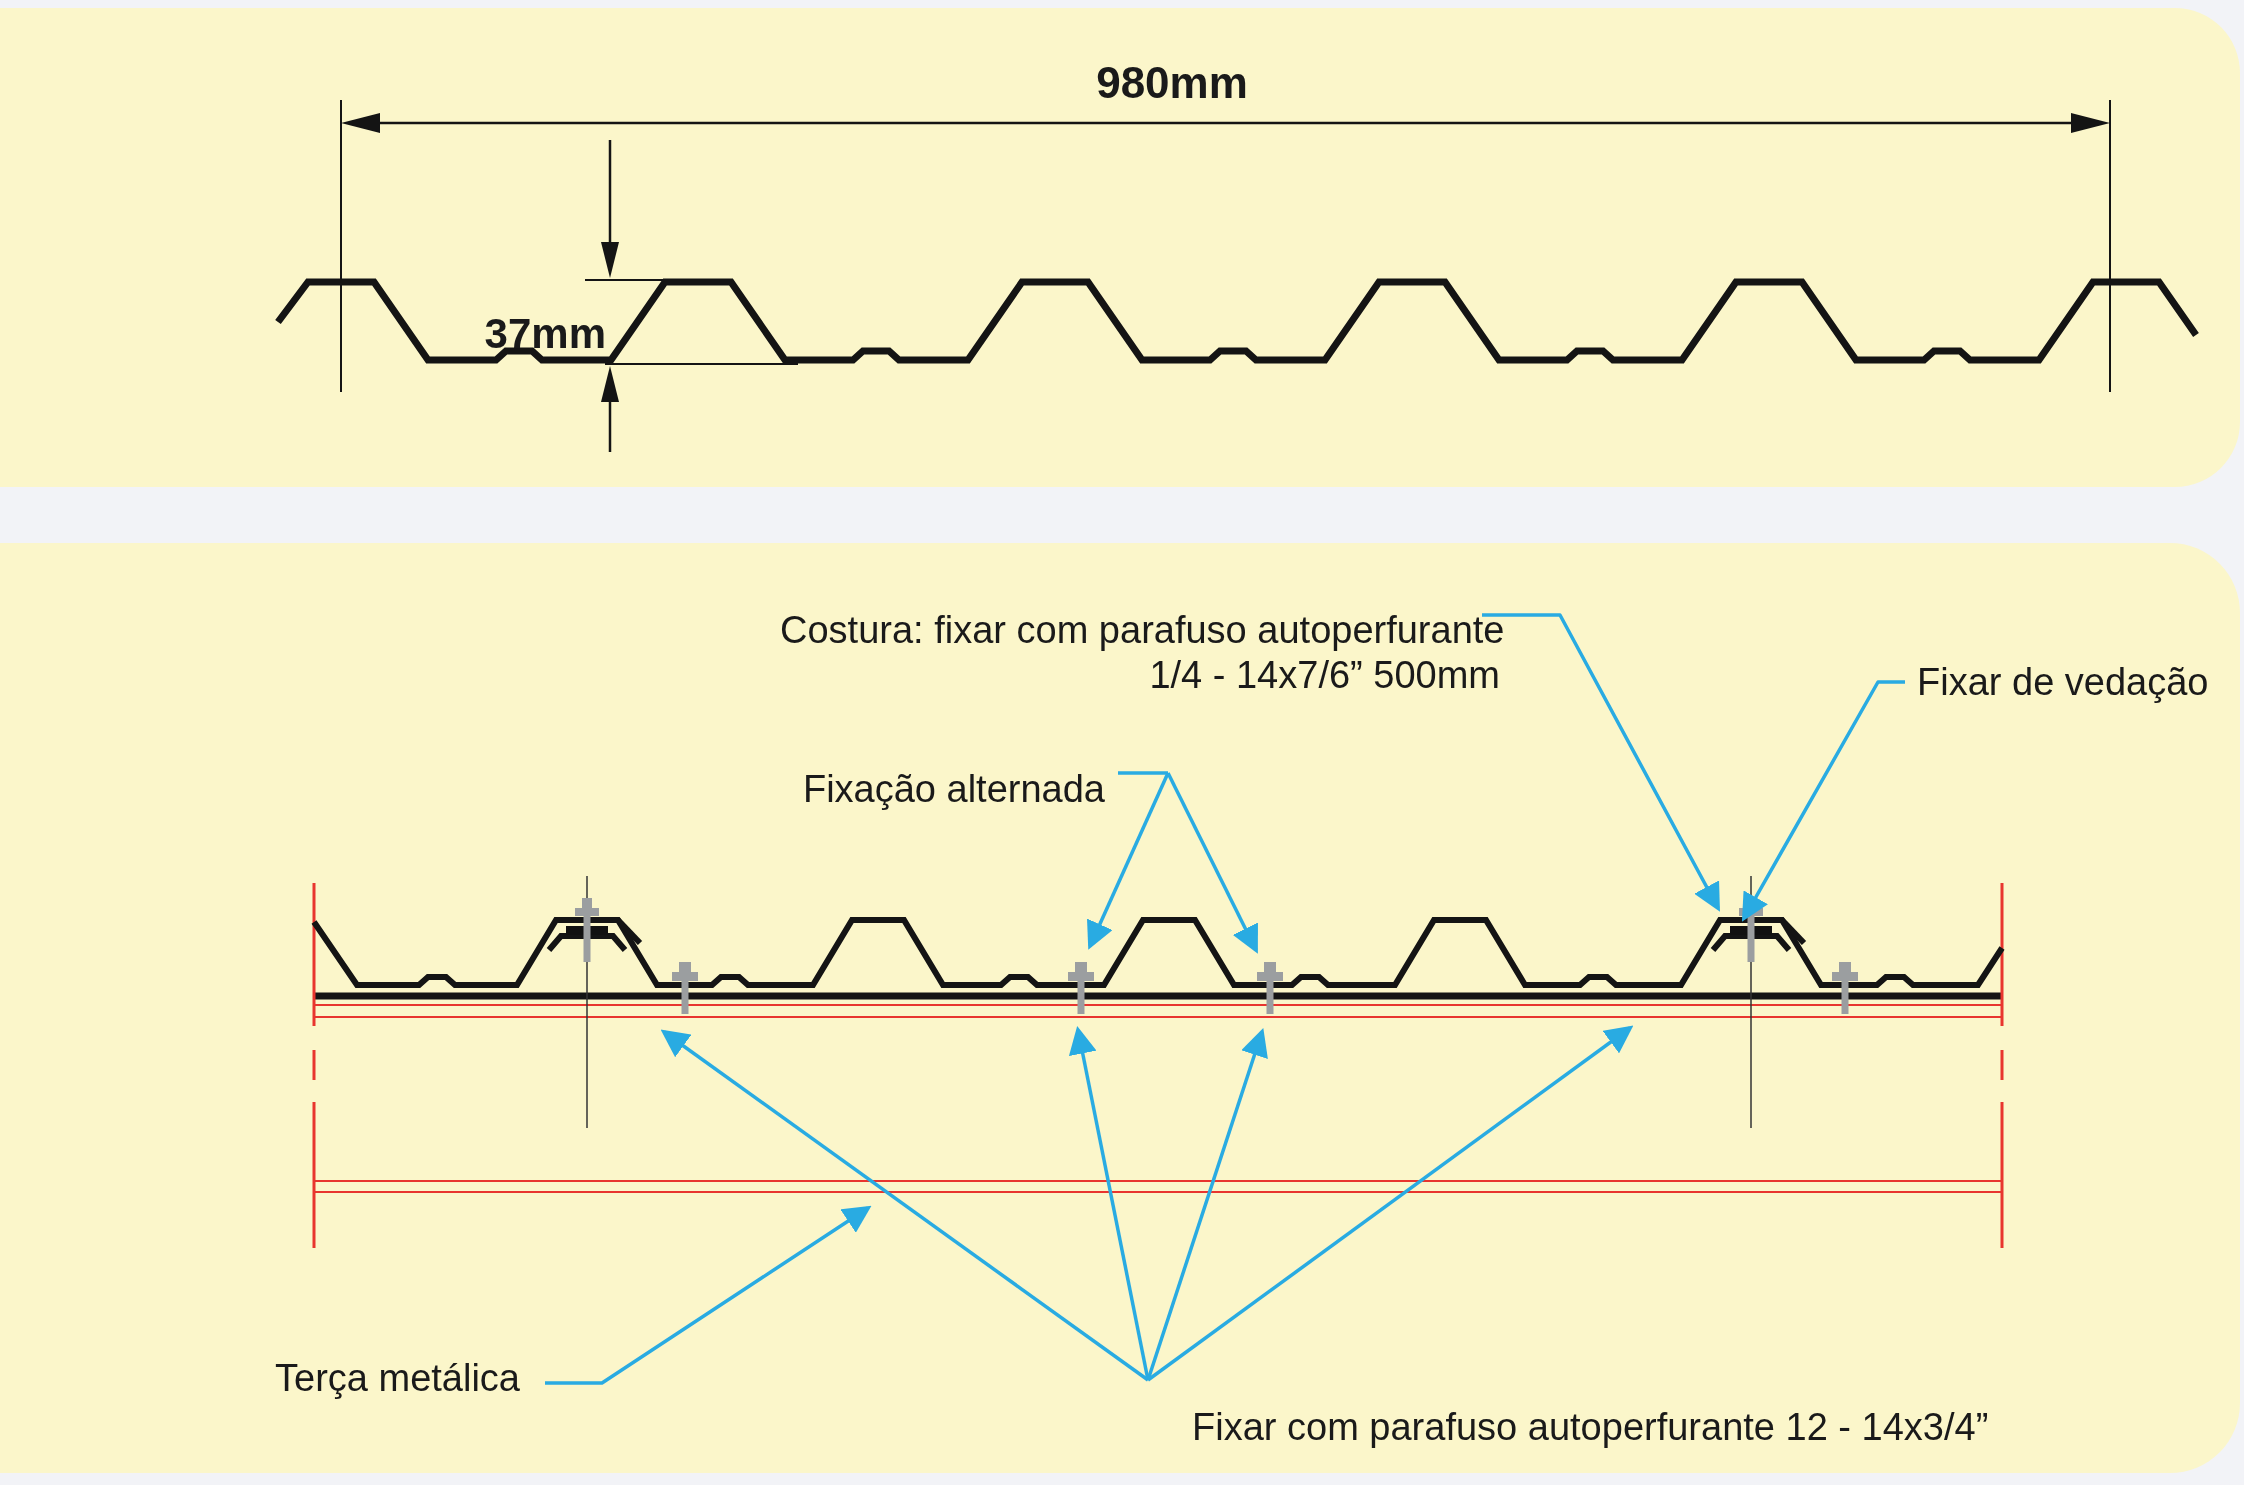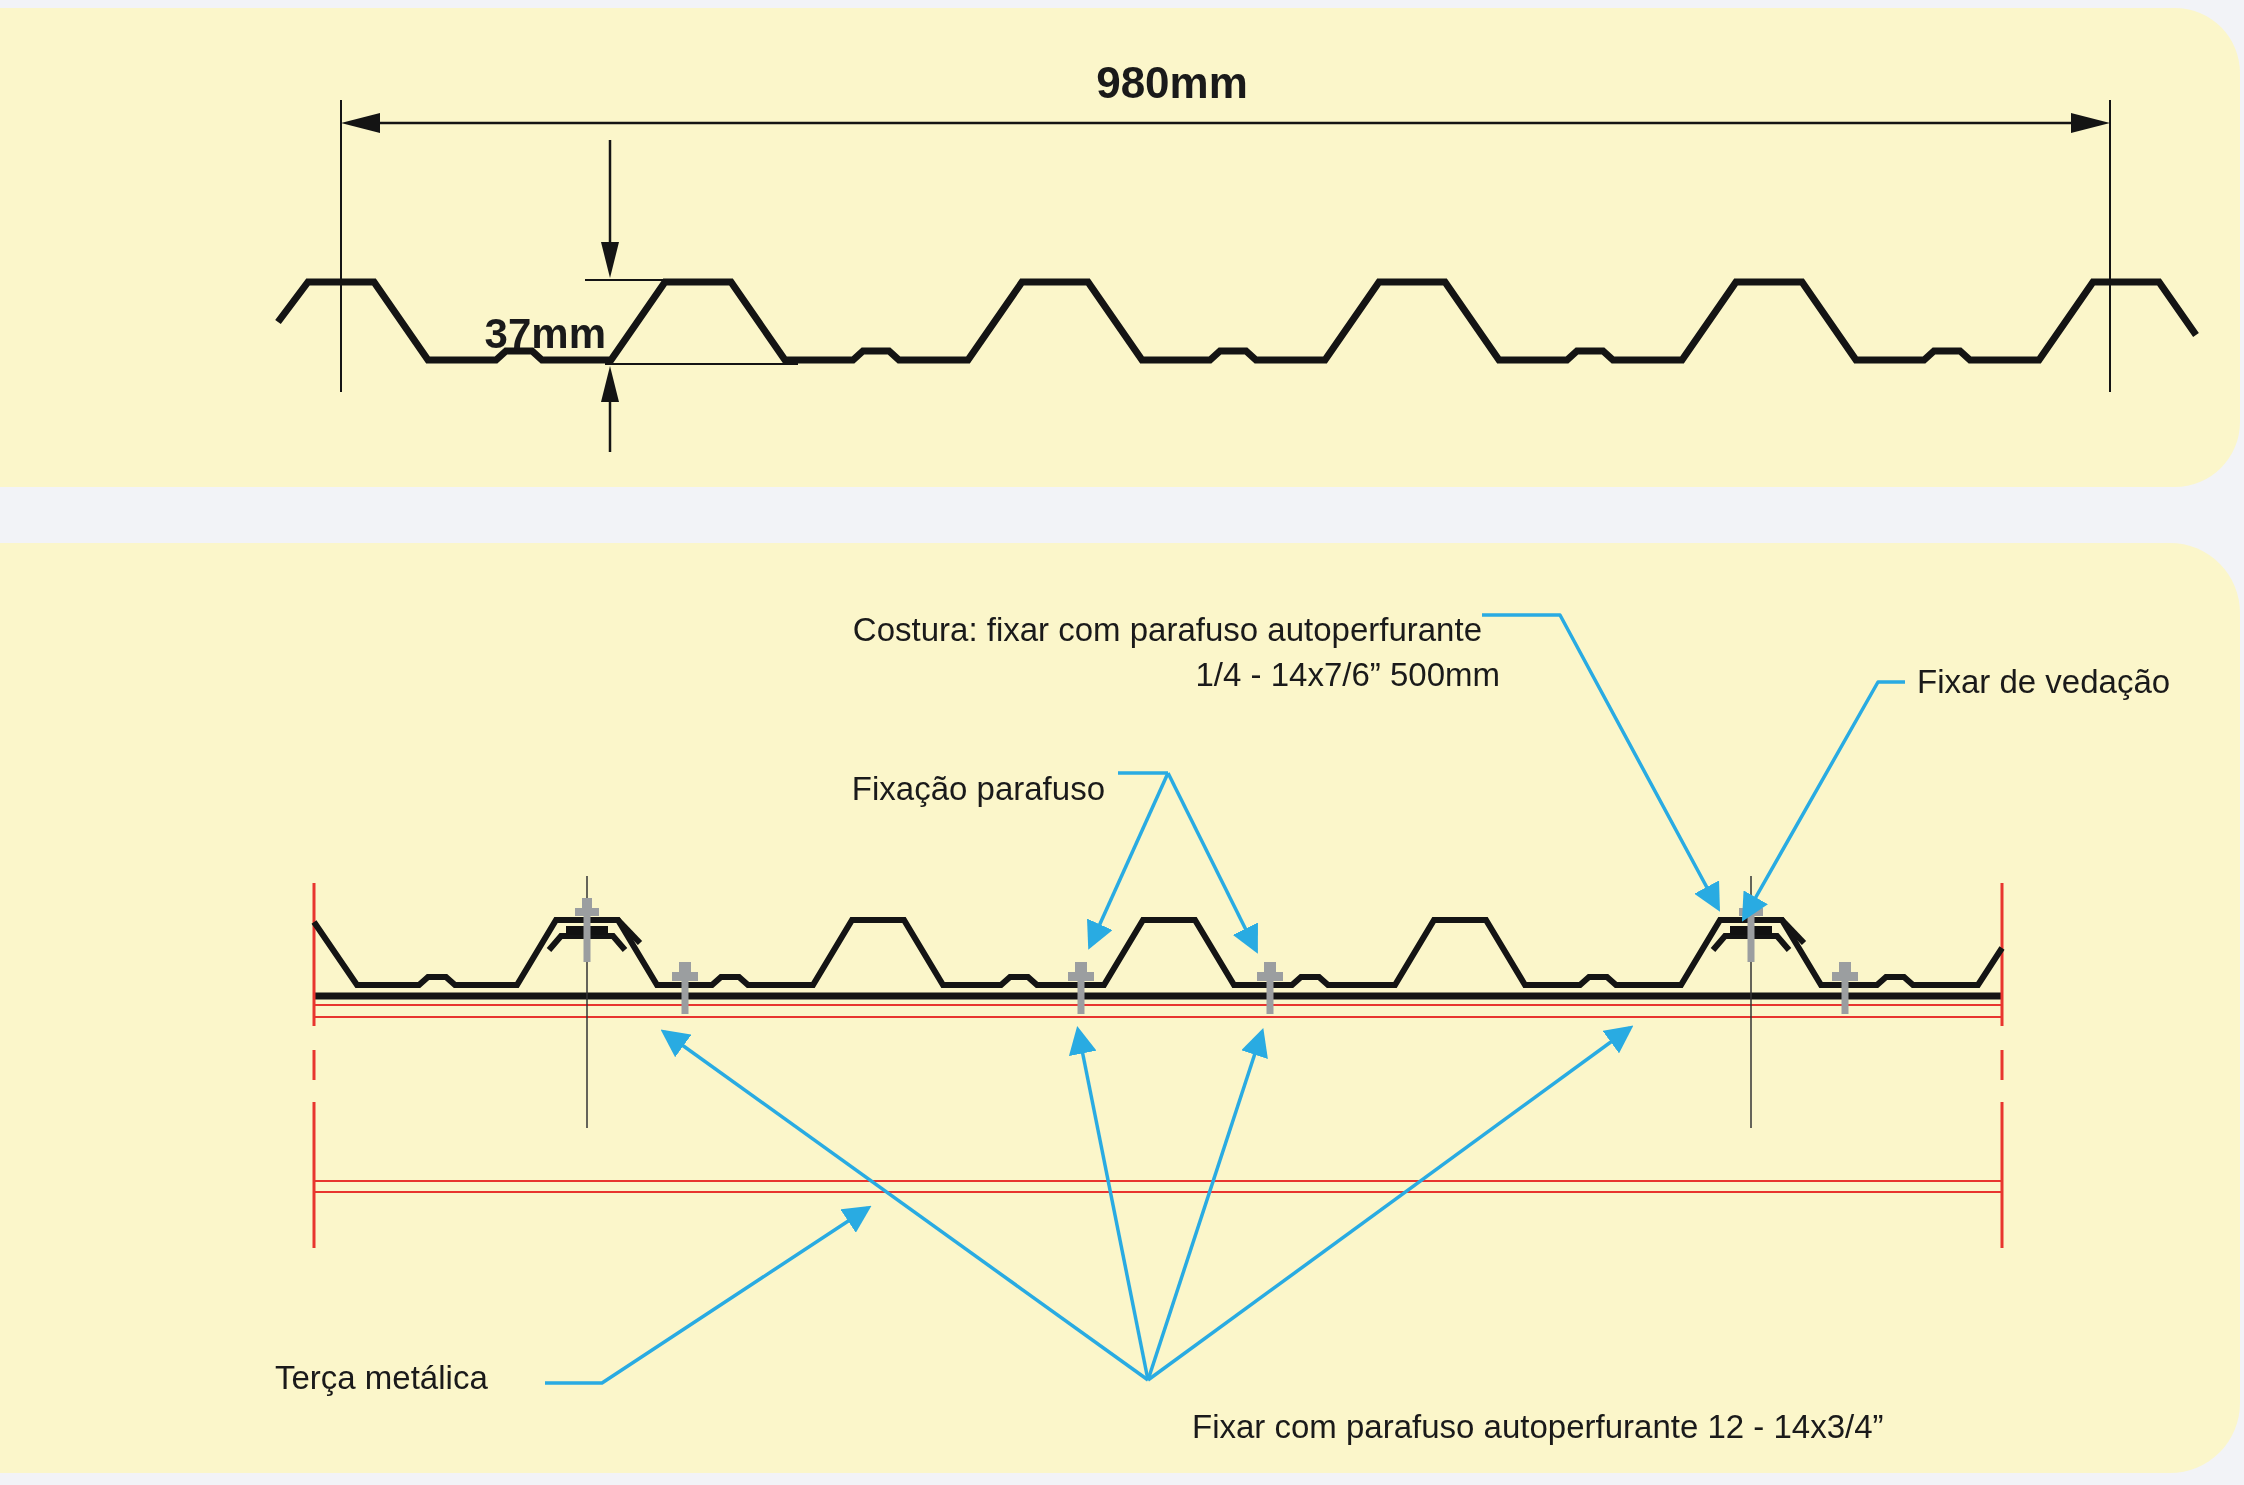--- a/index.html
+++ b/index.html
@@ -6,21 +6,21 @@
   body{
     width:2244px;height:1485px;position:relative;overflow:hidden;
     background:#F2F3F7;
     font-family:"Liberation Sans", sans-serif;
     color:#1a1a1a;
   }
   .panel{position:absolute;left:0;background:#FBF6CA;}
   .panel-top{top:8px;width:2240px;height:479px;border-radius:0 65px 65px 0;}
   .panel-bottom{top:543px;width:2240px;height:930px;border-radius:0 70px 70px 0;}
   #drawing{position:absolute;left:0;top:0;width:2244px;height:1485px;}
-  .lbl{position:absolute;font-size:33px;line-height:46px;white-space:nowrap;}
+  .lbl{position:absolute;font-size:38px;line-height:46px;white-space:nowrap;}
   .dim{font-size:44px;font-weight:bold;}
   .r{text-align:right;margin-top:15px;}
   .c{text-align:center;}
 </style>
 </head>
 <body>
 
 <div class="panel panel-top"></div>
 <div class="panel panel-bottom"></div>
 
@@ -136,15 +136,15 @@
     <path d="M1148 1380 L1630 1028" marker-end="url(#arr)"></path>
   </g>
 </svg>
 
 <div class="lbl dim c" style="left:1052px;top:60px;width:240px;">980mm</div>
 <div class="lbl dim r" style="left:420px;top:296px;width:186px;font-size:42px;">37mm</div>
 
 <div class="lbl r" style="left:780px;top:592px;width:702px;">Costura: fixar com parafuso autoperfurante</div>
 <div class="lbl r" style="left:780px;top:637px;width:720px;">1/4 - 14x7/6” 500mm</div>
 <div class="lbl" style="left:1917px;top:659px;">Fixar de vedação</div>
-<div class="lbl r" style="left:600px;top:751px;width:505px;">Fixação parafuso</div>
+<div class="lbl r" style="left:600px;top:751px;width:505px;">Fixação alternada</div>
 <div class="lbl" style="left:275px;top:1355px;">Terça metálica</div>
 <div class="lbl" style="left:1192px;top:1404px;">Fixar com parafuso autoperfurante 12 - 14x3/4”</div>
 
 </body></html>

